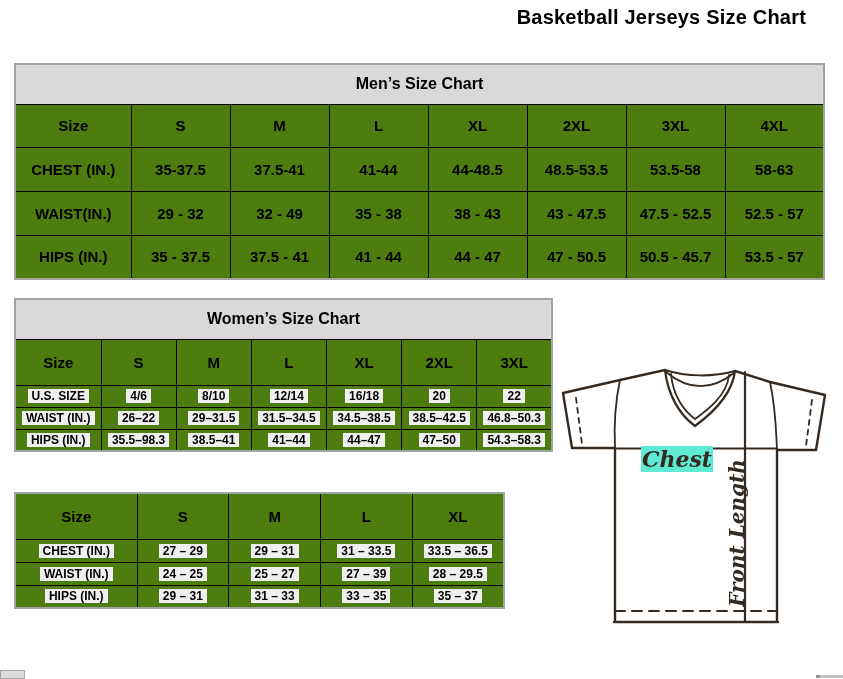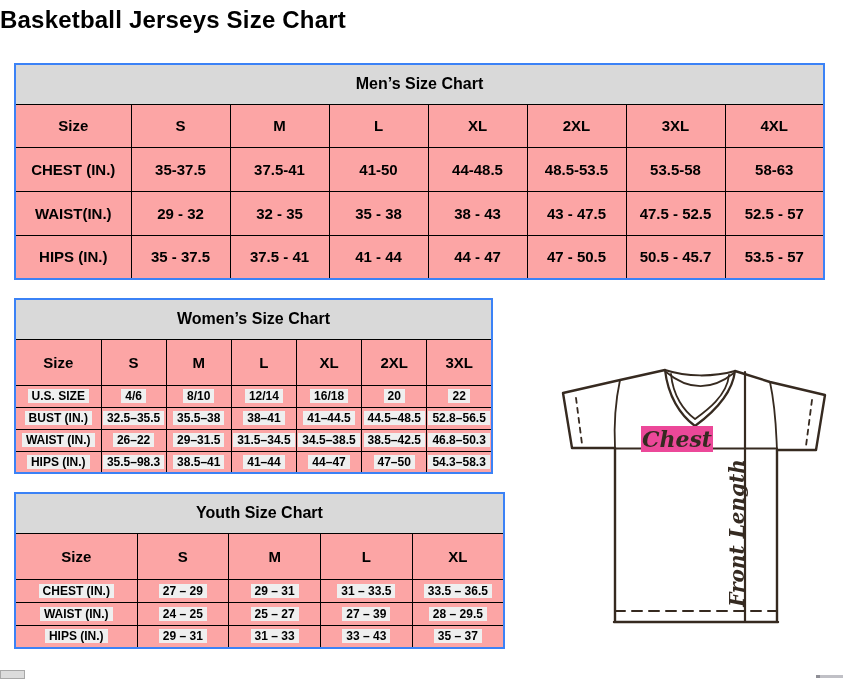--- a/index.html
+++ b/index.html
@@ -1,50 +1,50 @@
 <!DOCTYPE html>
 <html><head>
 <meta charset="utf-8">
 <style>
   * { margin:0; padding:0; box-sizing:border-box; }
   html,body { width:843px; height:679px; background:#ffffff; overflow:hidden;
               font-family:"Liberation Sans", sans-serif; color:#000; position:relative; }
 
-  .page-title { position:absolute; top:6px; left:0; width:806px; text-align:left;
-                font-size:24px; font-weight:bold; letter-spacing:0.2px; }
+  .page-title { position:absolute; top:6px; left:0; width:806px; text-align:right;
+                font-size:20px; font-weight:bold; letter-spacing:0.2px; }
 
   table.size-table { position:absolute; border-collapse:collapse; table-layout:fixed;
-                     border:2px solid #3b82f6; background:#fca5a5; }
+                     border:2px solid #a3a3a3; background:#4d7c0f; }
   table.size-table th, table.size-table td {
       border:1px solid #000; text-align:center; vertical-align:middle;
       font-weight:bold; overflow:hidden; white-space:nowrap; }
   th.chart-title { background:#d9d9d9; font-size:16px; height:40px; }
 
   
   table.mens { left:14px; top:63px; width:811px; }
   table.mens tr.size-row th { height:43px; font-size:15px; }
   table.mens tr.data-row td { height:44px; font-size:15px; }
 
   
-  table.womens { left:14px; top:298px; width:479px; }
+  table.womens { left:14px; top:298px; width:539px; }
   table.womens tr.size-row th { height:46px; font-size:15px; }
   table.womens tr.data-row td { height:22px; font-size:12px; }
 
   
   table.youth { left:14px; top:492px; width:491px; }
   table.youth tr.size-row th { height:46px; font-size:15px; }
   table.youth tr.data-row td { height:23px; font-size:12px; }
 
   .hl { background:#efefef; padding:0 4px; }
 
   
   .jersey-diagram { position:absolute; left:553px; top:360px; width:286px; height:270px; }
   .jersey-diagram svg { position:absolute; left:0; top:0; }
-  .chest-label { position:absolute; left:88px; top:66px; width:72px; height:26px;
-                 background:#ec4899; text-align:center; line-height:26px;
+  .chest-label { position:absolute; left:88px; top:86px; width:72px; height:26px;
+                 background:#5eead4; text-align:center; line-height:26px;
                  font-family:"DejaVu Serif", serif; font-style:italic; font-weight:bold;
                  font-size:22px; color:#352a21; }
   .front-length-label { position:absolute; left:99px; top:160px; width:170px; height:26px;
                  text-align:center; line-height:26px; transform:rotate(-90deg);
                  font-family:"DejaVu Serif", serif; font-style:italic; font-weight:bold;
                  font-size:20px; color:#352a21; }
 
   
   .scroll-corner-left { position:absolute; left:0; top:670px; width:25px; height:9px;
                  background:#dcdcdc; border:1px solid #a8a8a8; }
@@ -80,30 +80,30 @@
     <th>L</th>
     <th>XL</th>
     <th>2XL</th>
     <th>3XL</th>
     <th>4XL</th>
   </tr>
   <tr class="data-row">
     <td>CHEST (IN.)</td>
     <td>35-37.5</td>
     <td>37.5-41</td>
-    <td>41-50</td>
+    <td>41-44</td>
     <td>44-48.5</td>
     <td>48.5-53.5</td>
     <td>53.5-58</td>
     <td>58-63</td>
   </tr>
   <tr class="data-row">
     <td>WAIST(IN.)</td>
     <td>29 - 32</td>
-    <td>32 - 35</td>
+    <td>32 - 49</td>
     <td>35 - 38</td>
     <td>38 - 43</td>
     <td>43 - 47.5</td>
     <td>47.5 - 52.5</td>
     <td>52.5 - 57</td>
   </tr>
   <tr class="data-row">
     <td>HIPS (IN.)</td>
     <td>35 - 37.5</td>
     <td>37.5 - 41</td>
@@ -142,29 +142,20 @@
   <tr class="data-row">
     <td><span class="hl">U.S. SIZE</span></td>
     <td><span class="hl">4/6</span></td>
     <td><span class="hl">8/10</span></td>
     <td><span class="hl">12/14</span></td>
     <td><span class="hl">16/18</span></td>
     <td><span class="hl">20</span></td>
     <td><span class="hl">22</span></td>
   </tr>
   <tr class="data-row">
-    <td><span class="hl">BUST (IN.)</span></td>
-    <td><span class="hl">32.5–35.5</span></td>
-    <td><span class="hl">35.5–38</span></td>
-    <td><span class="hl">38–41</span></td>
-    <td><span class="hl">41–44.5</span></td>
-    <td><span class="hl">44.5–48.5</span></td>
-    <td><span class="hl">52.8–56.5</span></td>
-  </tr>
-  <tr class="data-row">
     <td><span class="hl">WAIST (IN.)</span></td>
     <td><span class="hl">26–22</span></td>
     <td><span class="hl">29–31.5</span></td>
     <td><span class="hl">31.5–34.5</span></td>
     <td><span class="hl">34.5–38.5</span></td>
     <td><span class="hl">38.5–42.5</span></td>
     <td><span class="hl">46.8–50.3</span></td>
   </tr>
   <tr class="data-row">
     <td><span class="hl">HIPS (IN.)</span></td>
@@ -180,23 +171,20 @@
 
 <table class="size-table youth">
   <colgroup>
     <col style="width:122px">
       <col>
       <col>
       <col>
       <col>
   </colgroup>
   <tbody>
-      <tr>
-    <th class="chart-title" colspan="5">Youth Size Chart</th>
-  </tr>
   <tr class="size-row">
     <th>Size</th>
     <th>S</th>
     <th>M</th>
     <th>L</th>
     <th>XL</th>
   </tr>
   <tr class="data-row">
     <td><span class="hl">CHEST (IN.)</span></td>
     <td><span class="hl">27 – 29</span></td>
@@ -208,21 +196,21 @@
     <td><span class="hl">WAIST (IN.)</span></td>
     <td><span class="hl">24 – 25</span></td>
     <td><span class="hl">25 – 27</span></td>
     <td><span class="hl">27 – 39</span></td>
     <td><span class="hl">28 – 29.5</span></td>
   </tr>
   <tr class="data-row">
     <td><span class="hl">HIPS (IN.)</span></td>
     <td><span class="hl">29 – 31</span></td>
     <td><span class="hl">31 – 33</span></td>
-    <td><span class="hl">33 – 43</span></td>
+    <td><span class="hl">33 – 35</span></td>
     <td><span class="hl">35 – 37</span></td>
   </tr>
 </tbody>
   </table>
 
 <div class="jersey-diagram">
   <svg width="286" height="270" viewBox="0 0 286 270">
     <g stroke="#362a20" fill="none" stroke-linejoin="round" stroke-linecap="round">
 
       <path d="M112,10 L67,20 L10,33 L19,88 L62,88" stroke-width="2.4"></path>

